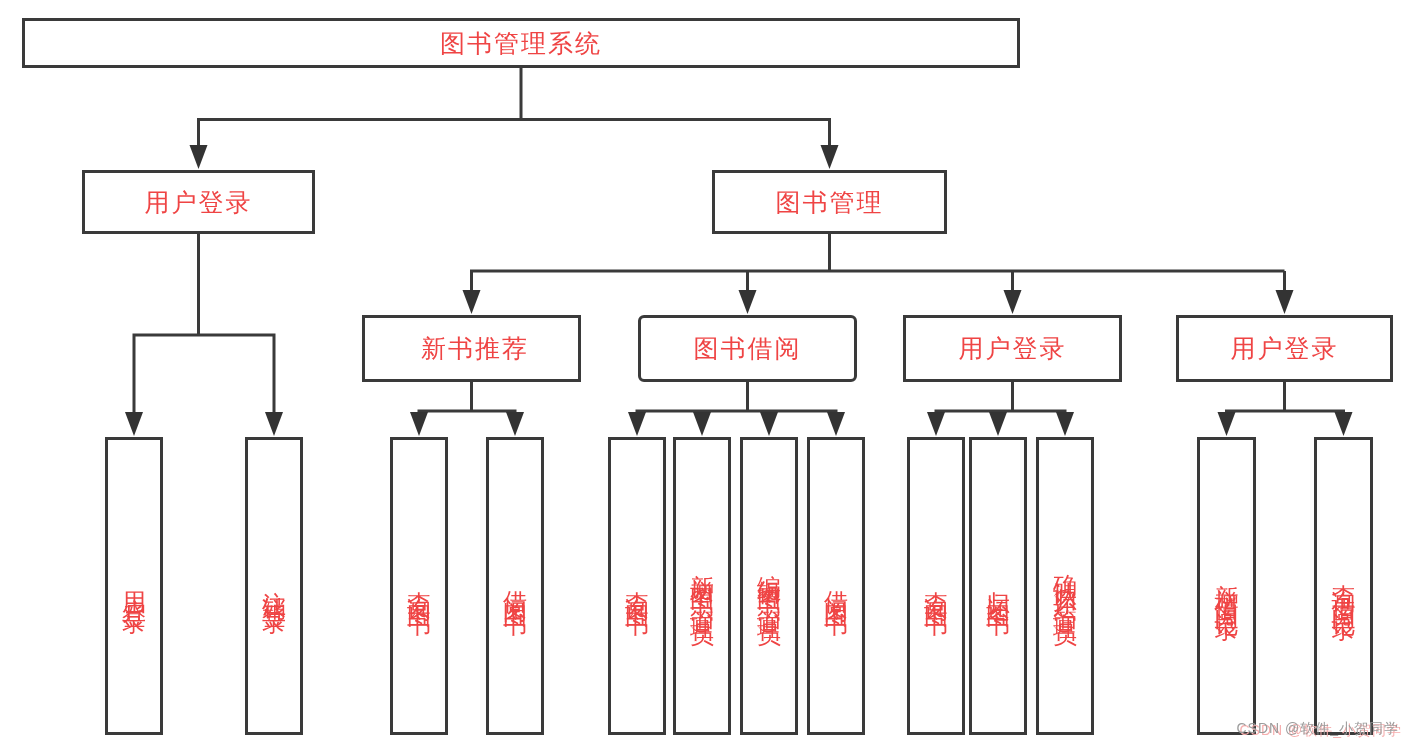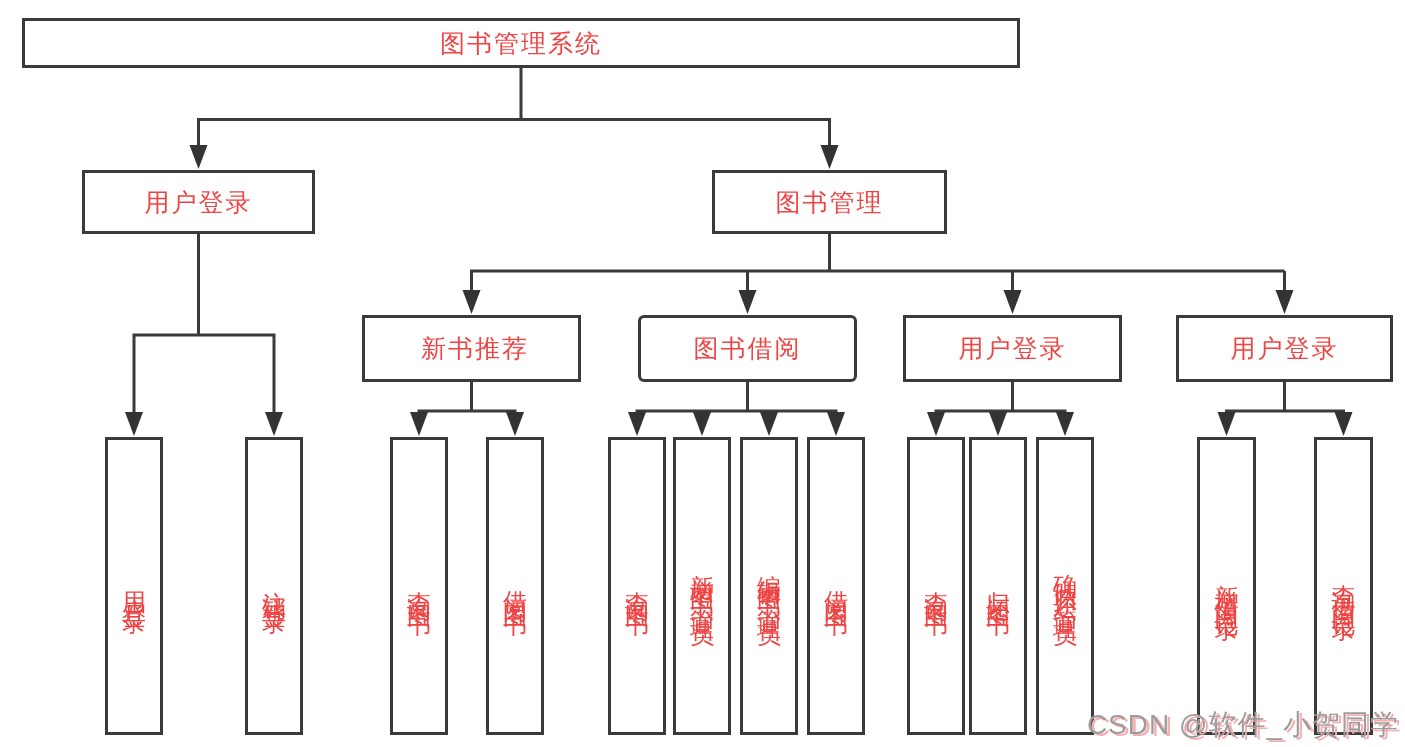--- a/index.html
+++ b/index.html
@@ -58,22 +58,22 @@
   .l7  { left: 740px; }
   .l8  { left: 807px; }
   .l9  { left: 907px; }
   .l10 { left: 969px; }
   .l11 { left: 1036px; }
   .l12 { left: 1197px; width: 59px; }
   .l13 { left: 1314px; width: 59px; }
   .watermark {
     position: absolute;
     right: 6px;
-    bottom: 3px;
-    font-size: 28px;
+    bottom: 9px;
+    font-size: 14px;
     letter-spacing: 1px;
     color: #9c9c9c;
     text-shadow: 3px 2px 0 #f6aeae;
     background: transparent;
   }
 </style>
 </head>
 <body>
 
 <div class="canvas">

